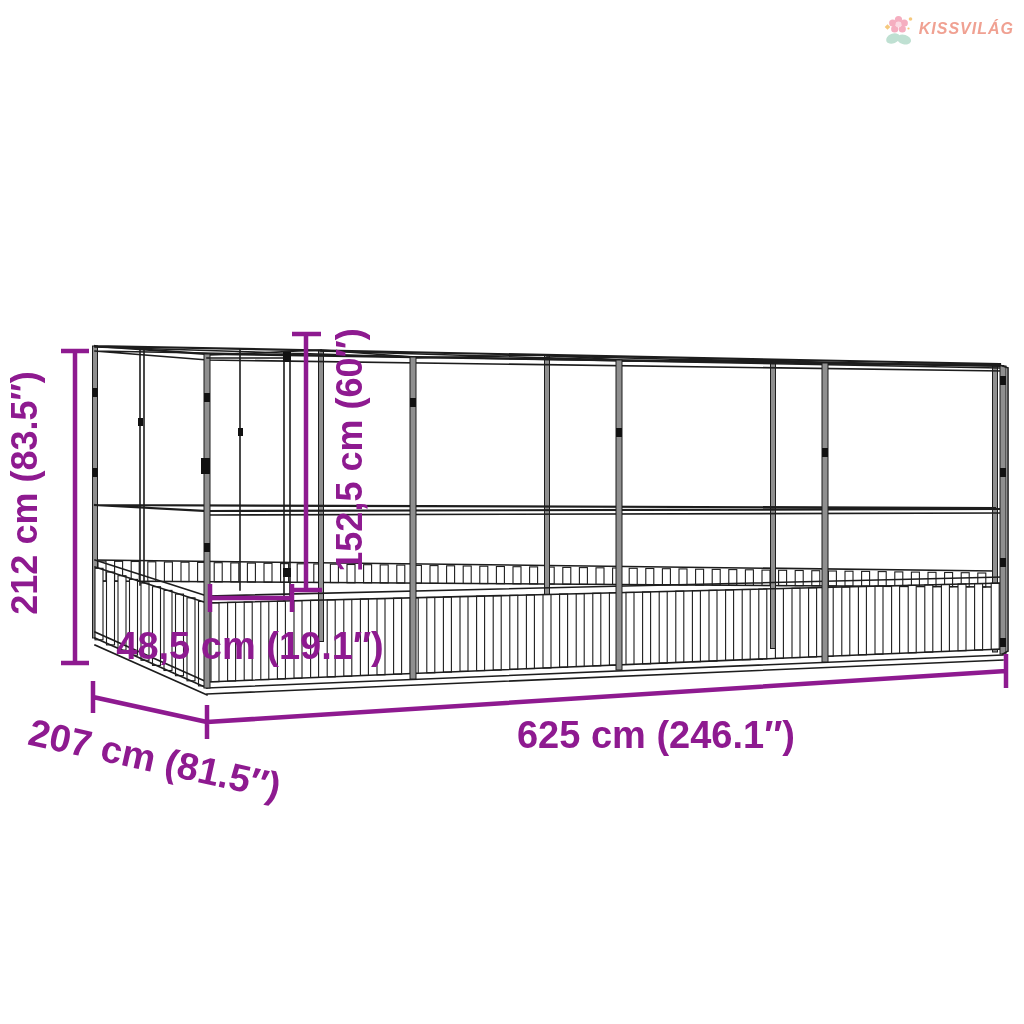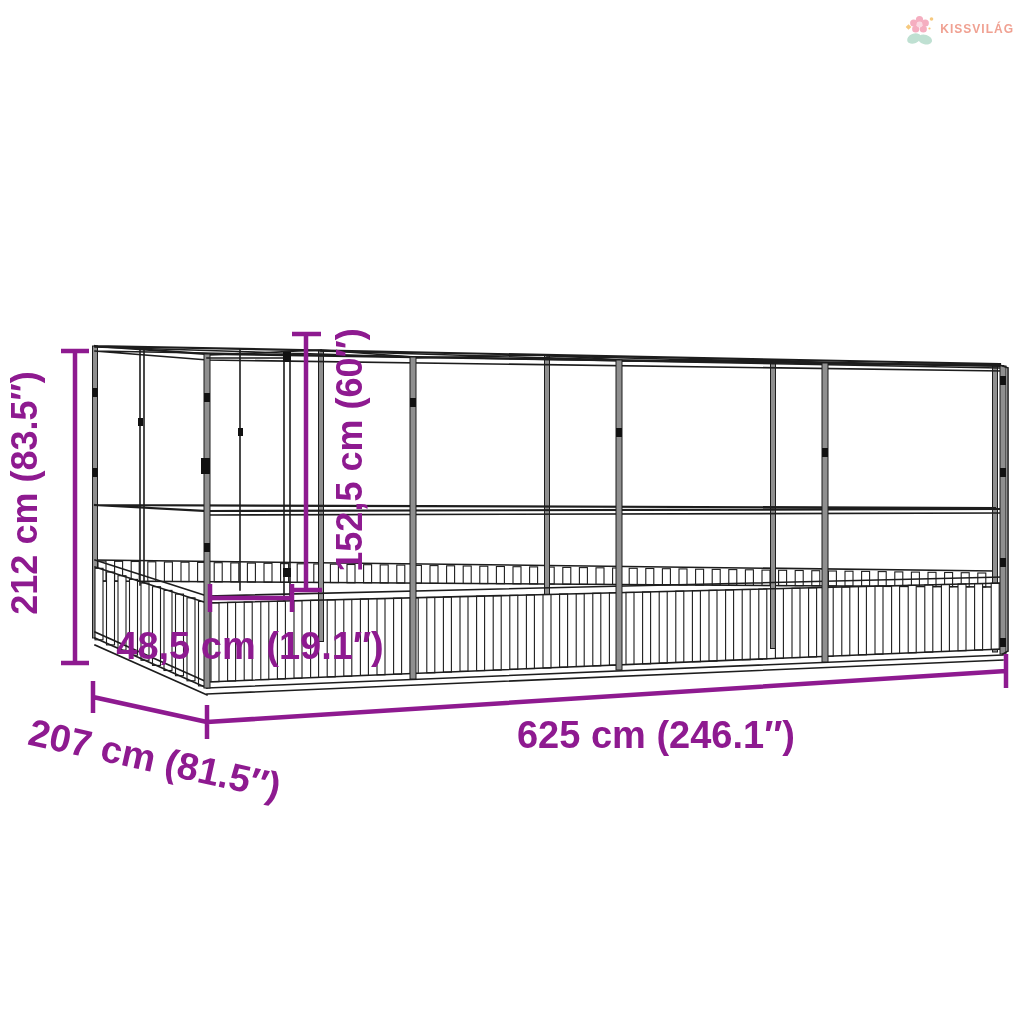--- a/index.html
+++ b/index.html
@@ -1,20 +1,20 @@
 <!DOCTYPE html>
 <html><head>
 <meta charset="utf-8">
 <style>
   html,body{margin:0;padding:0;background:#ffffff;}
   .canvas{position:relative;width:1024px;height:1024px;background:#ffffff;overflow:hidden;
           font-family:"Liberation Sans",sans-serif;}
   
   .logo{position:absolute;top:12px;right:10px;display:flex;align-items:center;gap:5px;}
-  .logo-text{font-size:12px;font-weight:700;letter-spacing:1px;color:#F0A192;}
+  .logo-text{font-size:16px;font-weight:700;letter-spacing:1px;color:#F0A192;font-style:italic;}
   
   .diagram{position:absolute;left:0;top:0;}
   .s{stroke:#1d1d1d;fill:none;stroke-width:1.6;stroke-linecap:square;}
   .s2{stroke:#1d1d1d;fill:none;stroke-width:2.2;stroke-linecap:square;}
   .post{fill:#8f8f8f;stroke:#1d1d1d;stroke-width:1;}
   .bars rect{fill:#ffffff;stroke:#1d1d1d;stroke-width:1.1;}
   .blob{fill:#111111;stroke:none;}
   .dim-line{stroke:#8E1A90;stroke-width:4.5;fill:none;stroke-linecap:butt;}
   .dim-text{fill:#8E1A90;font-family:"Liberation Sans",sans-serif;font-weight:700;font-size:38px;}
   .dim-text.v{font-size:36px;}

